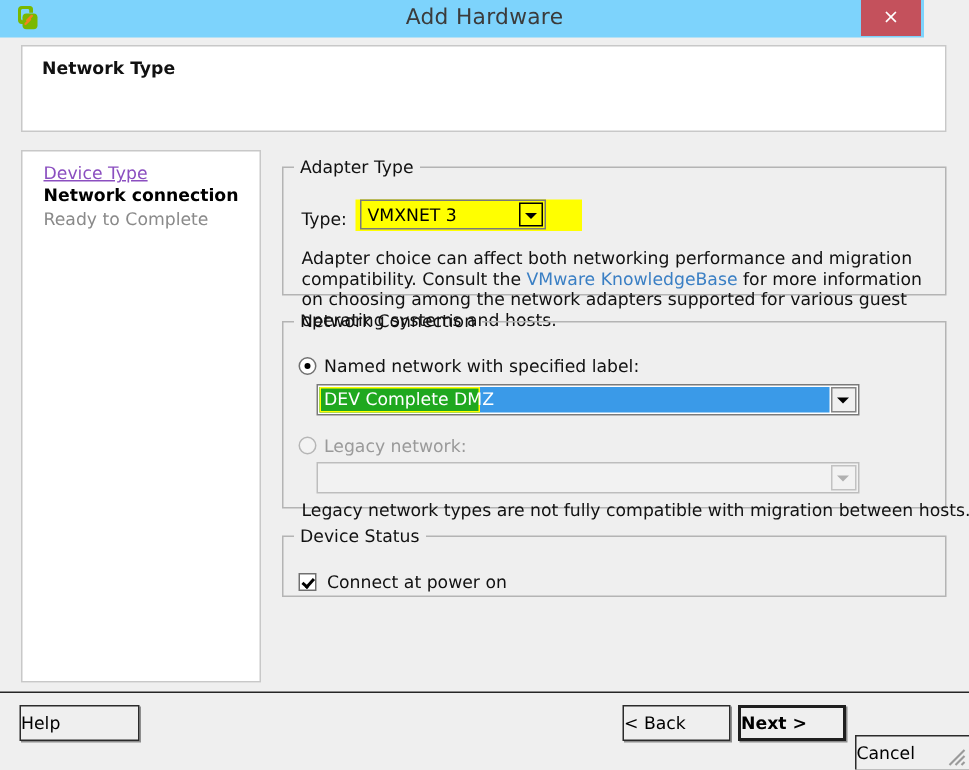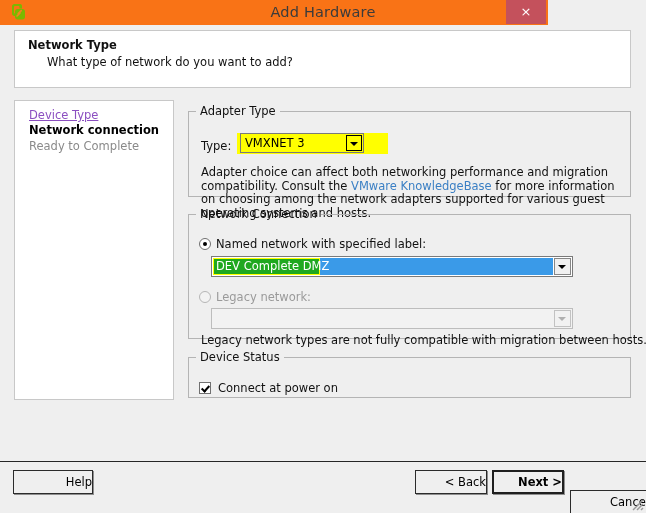--- a/index.html
+++ b/index.html
@@ -21,23 +21,23 @@
     width: 646px;
     height: 513px;
     background: #efefef;
     box-sizing: border-box;
   }
 
   
   .titlebar {
     position: absolute;
     left: 0; top: 0;
-    width: 548px;
+    width: 616px;
     height: 25px;
-    background: #f97316;
+    background: #7dd3fc;
   }
   .title-icon {
     position: absolute;
     left: 9px; top: 3px;
     width: 19px; height: 19px;
   }
   .title-text {
     position: absolute;
     left: 0; top: 0;
     width: 646px;
@@ -88,21 +88,21 @@
     left: 32px; top: 24px;
     font-size: 11.5px;
     color: #111;
   }
 
   
   .sidebar {
     position: absolute;
     left: 14px; top: 100px;
     width: 160px;
-    height: 300px;
+    height: 355px;
     background: #ffffff;
     border: 1px solid #c8c8c8;
     box-sizing: border-box;
   }
   .side-item {
     position: absolute;
     left: 14px;
     font-size: 11.5px;
     white-space: nowrap;
   }
@@ -365,21 +365,21 @@
   }
   .btn {
     position: absolute;
     height: 24px;
     background: #efefef;
     border: 1px solid #2b2b2b;
     box-sizing: border-box;
     font-size: 11.5px;
     color: #000;
     font-family: "DejaVu Sans", "Liberation Sans", sans-serif;
-    text-align: right;
+    text-align: left;
     line-height: 22px;
     cursor: pointer;
     box-shadow: 1px 1px 0 #8e8e8e;
   }
   #help-button   { left: 13px;  top: 470px; width: 80px; }
   #back-button   { left: 415px; top: 470px; width: 72px; }
   #next-button   {
     left: 492px; top: 470px; width: 72px;
     border: 2px solid #1f1f1f;
     line-height: 20px;
@@ -407,21 +407,20 @@
       </svg>
     </div>
     <div class="title-text">Add Hardware</div>
     <div class="close-button">
       <div class="x">×</div>
     </div>
   </div>
 
   <div class="header-panel">
     <div class="header-title">Network Type</div>
-    <div class="header-sub">What type of network do you want to add?</div>
   </div>
 
   <div class="sidebar">
     <div class="side-item link">Device Type</div>
     <div class="side-item current">Network connection</div>
     <div class="side-item pending">Ready to Complete</div>
   </div>
 
   <div class="content">
 

